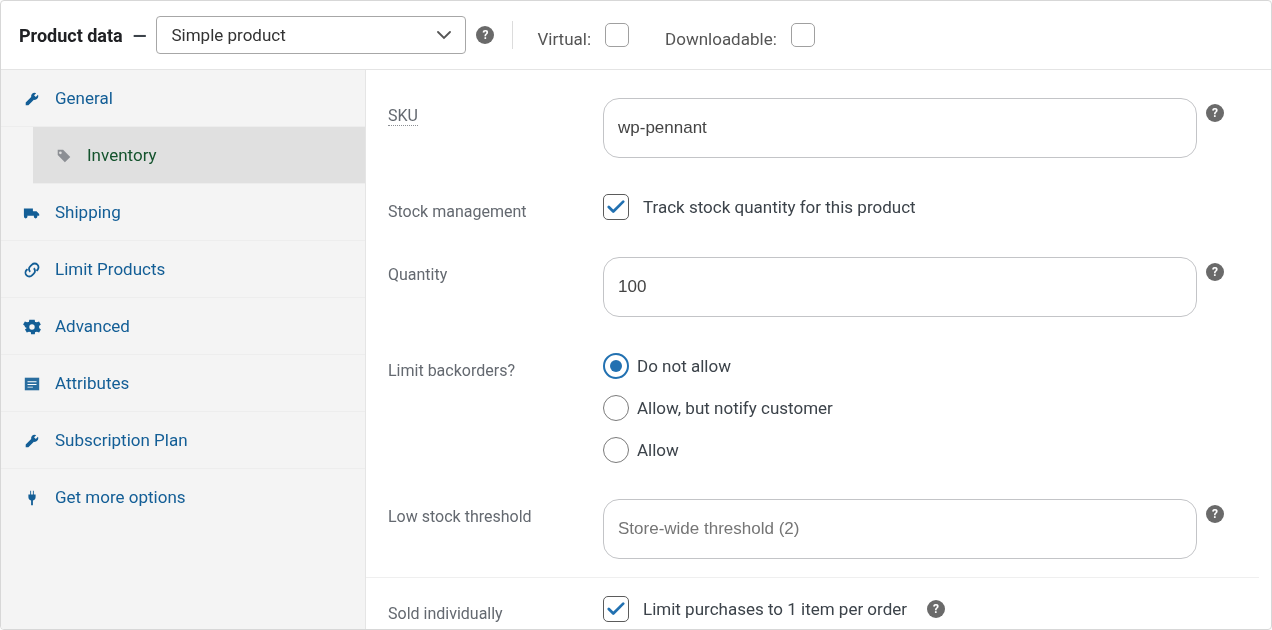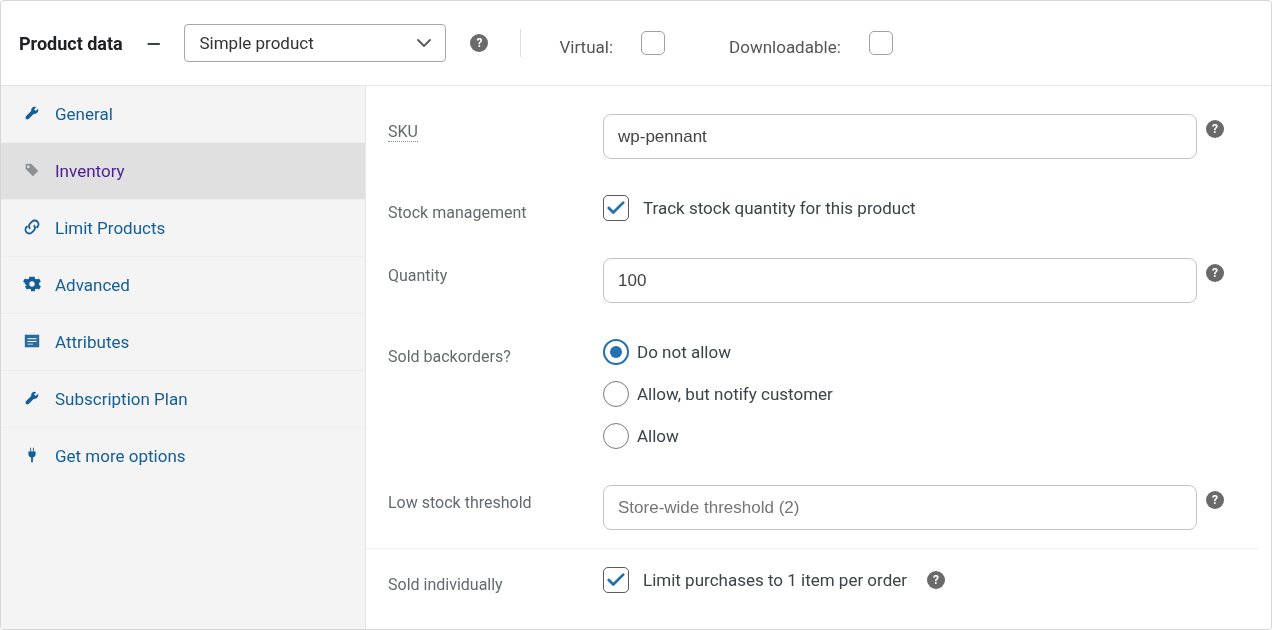--- a/index.html
+++ b/index.html
@@ -16,35 +16,35 @@
     border-radius: 4px;
     background: #fff;
     overflow: hidden;
     display: flex;
     flex-direction: column;
   }
   
   .header {
     display: flex;
     align-items: center;
-    gap: 24px;
-    padding: 23px 18px;
+    gap: 10px;
+    padding: 15px 18px;
     border-bottom: 1px solid #e4e4e4;
   }
   .header-title {
     font-weight: 700;
     font-size: 18px;
     color: #202124;
   }
   .dash { font-weight: 700; font-size: 18px; }
   .product-type {
     display: flex;
     align-items: center;
     justify-content: space-between;
-    width: 262px;
+    width: 310px;
     height: 38px;
     padding: 0 14px;
     border: 1px solid #a7a7a7;
     border-radius: 4px;
     font-size: 17px;
     color: #333;
     background: #fff;
     cursor: pointer;
     text-align: right;
   }
@@ -81,31 +81,32 @@
     min-height: 0;
   }
   
   .sidebar {
     width: 365px;
     background: #f4f4f4;
     border-right: 1px solid #e5e5e5;
   }
   .side-item {
     display: flex;
-    align-items: flex-start;
+    align-items: flex-end;
     gap: 14px;
     padding: 18px 22px;
     font-size: 17px;
     color: #135e96;
     border-bottom: 1px solid #ededed;
     cursor: pointer;
   }
   .side-item.active {
     background: #e0e0e0;
-    color: #4c1d95;
+    color: #14532d;
+    margin-left: 32px;
   }
   .side-icon { width: 18px; height: 18px; display: inline-flex; align-items: center; justify-content: center;}
   .side-icon svg { display: block; }
   
   .content {
     flex: 1 1 auto;
     padding: 10px 12px 10px 0;
     overflow: auto;
   }
   .field-row {
@@ -131,23 +132,23 @@
   .field-trail {
     width: 36px;
     flex: 0 0 36px;
     display: flex;
     align-items: center;
     justify-content: center;
     padding-top: 6px;
   }
   .text-input {
     width: 100%;
-    height: 45px;
+    height: 60px;
     border: 1px solid #c3c4c7;
-    border-radius: 8px;
+    border-radius: 16px;
     padding: 0 14px;
     font-size: 17px;
     color: #444;
     background: #fff;
   }
   .text-input.placeholder { color: #6d28d9; }
   .checkbox {
     width: 26px; height: 26px;
     border: 1px solid #5b5b5b;
     border-radius: 5px;
@@ -213,20 +214,28 @@
 
       <div class="side-item active">
         <span class="side-icon">
           <svg width="18" height="18" viewBox="0 0 20 20">
               <path fill="#8c8f94" d="M3 3h6l8 8-6 6-8-8V3zm3 2a1.5 1.5 0 1 0 0 3 1.5 1.5 0 0 0 0-3z"></path>
             </svg>
         </span>
         <span>Inventory</span>
       </div>
 
+      <div class="side-item">
+        <span class="side-icon">
+          <svg width="18" height="18" viewBox="0 0 20 20">
+              <path fill="#135e96" d="M1 5h10v8H1zM11 8h4l3 3v2h-7zM5 14a2 2 0 1 1-4 0 2 2 0 0 1 4 0zm11 0a2 2 0 1 1-4 0 2 2 0 0 1 4 0z"></path>
+            </svg>
+        </span>
+        <span>Shipping</span>
+      </div>
 
       <div class="side-item">
         <span class="side-icon">
           <svg width="18" height="18" viewBox="0 0 20 20">
               <path fill="none" stroke="#135e96" stroke-width="2" d="M8 12a4 4 0 0 1 0-6l2-2a4 4 0 1 1 6 6l-1 1M12 8a4 4 0 0 1 0 6l-2 2a4 4 0 1 1-6-6l1-1"></path>
             </svg>
         </span>
         <span>Limit Products</span>
       </div>
 
@@ -300,21 +309,21 @@
         <div class="field-label">Quantity</div>
         <div class="field-body">
           <input type="text" class="text-input" value="100" style="">
         </div>
         <div class="field-trail">
           <span class="help-icon small">?</span>
         </div>
       </div>
 
       <div class="field-row">
-        <div class="field-label">Sold backorders?</div>
+        <div class="field-label">Limit backorders?</div>
         <div class="field-body">
           <div class="radio-list">
             <div class="radio-row">
               <span class="radio checked">
                   <span class="dot"></span>
                 </span>
               <span class="cb-label">Do not allow</span>
             </div>
             <div class="radio-row">
               <span class="radio"></span>

